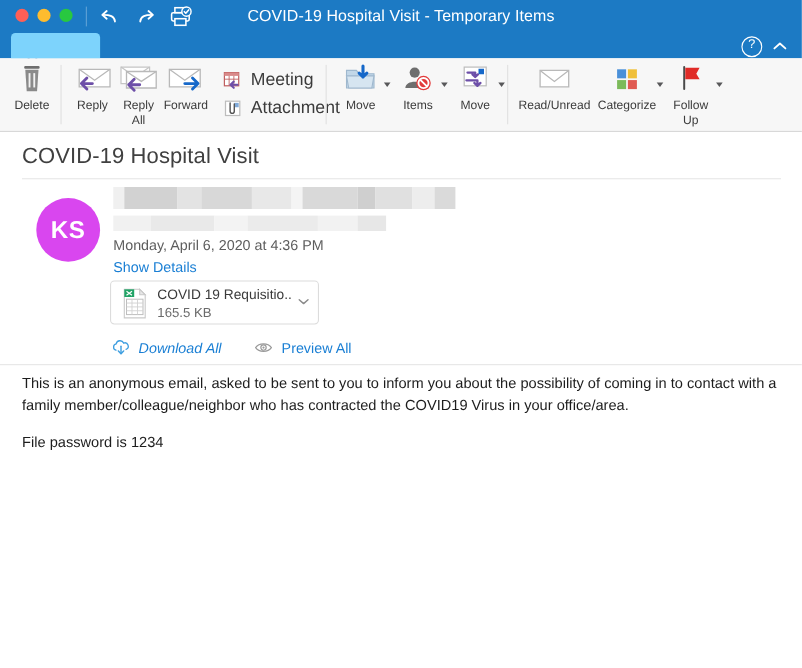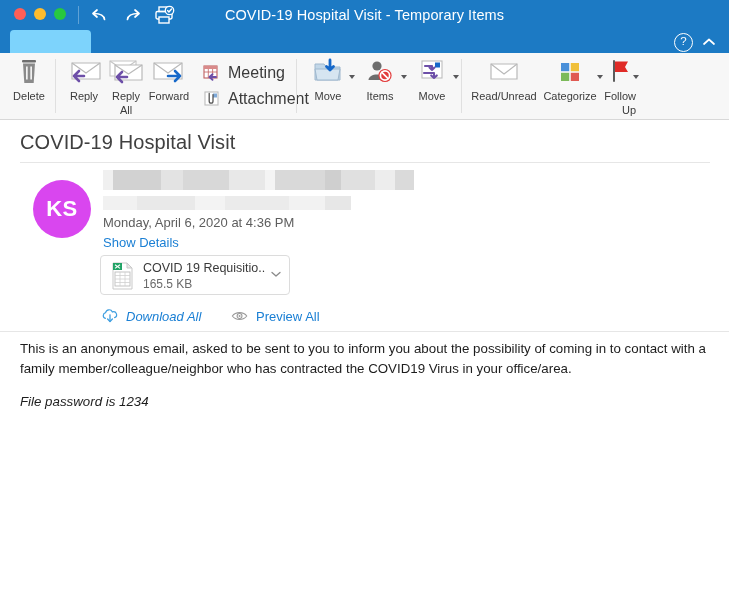--- a/index.html
+++ b/index.html
@@ -207,21 +207,21 @@
   .att-ico { width: 18px; height: 16px; display: flex; align-items: center; justify-content: center; }
 
   
   .body-text {
     position: absolute; left: 20px; top: 339px;
     width: 692px;
     font-size: 13.3px; color: #1d1d1d;
     line-height: 19.5px;
   }
   .body-text p { margin: 0 0 14px 0; }
-  .body-text p:last-child { margin-bottom: 0; font-style: italic; }
+  .body-text p:last-child { margin-bottom: 0; }
 </style>
 </head>
 <body>
 
 <div id="app">
 
   <div class="titlebar">
     <div class="traffic">
       <div class="dot dot-close"></div>
       <div class="dot dot-min"></div>
@@ -397,21 +397,21 @@
           <rect x="8" y="6" width="8.2" height="8.2" fill="#4a90d9"></rect>
           <rect x="17.8" y="6" width="8.2" height="8.2" fill="#f0c03a"></rect>
           <rect x="8" y="15.8" width="8.2" height="8.2" fill="#7cba5a"></rect>
           <rect x="17.8" y="15.8" width="8.2" height="8.2" fill="#e05a52"></rect>
         </svg>
       </div>
       <div class="rb-lbl">Categorize</div>
       <div class="caret" style="left:53px; top:19px;"></div>
     </div>
 
-    <div class="rb-btn" style="left:584px;align-items:flex-end;">
+    <div class="rb-btn" style="left:602px;">
       <div class="rb-ico">
         <svg width="32" height="30" viewBox="0 0 32 30">
           <path d="M10 4 L10 24" stroke="#4a4a4a" stroke-width="1.8" stroke-linecap="round"></path>
           <path d="M11 4.5 L24 4.5 L21 10 L24 15 L11 15 Z" fill="#e02b27"></path>
         </svg>
       </div>
       <div class="rb-lbl">Follow</div>
       <div class="rb-lbl rb-lbl2">Up</div>
       <div class="caret" style="left:49px; top:19px;"></div>
     </div>

